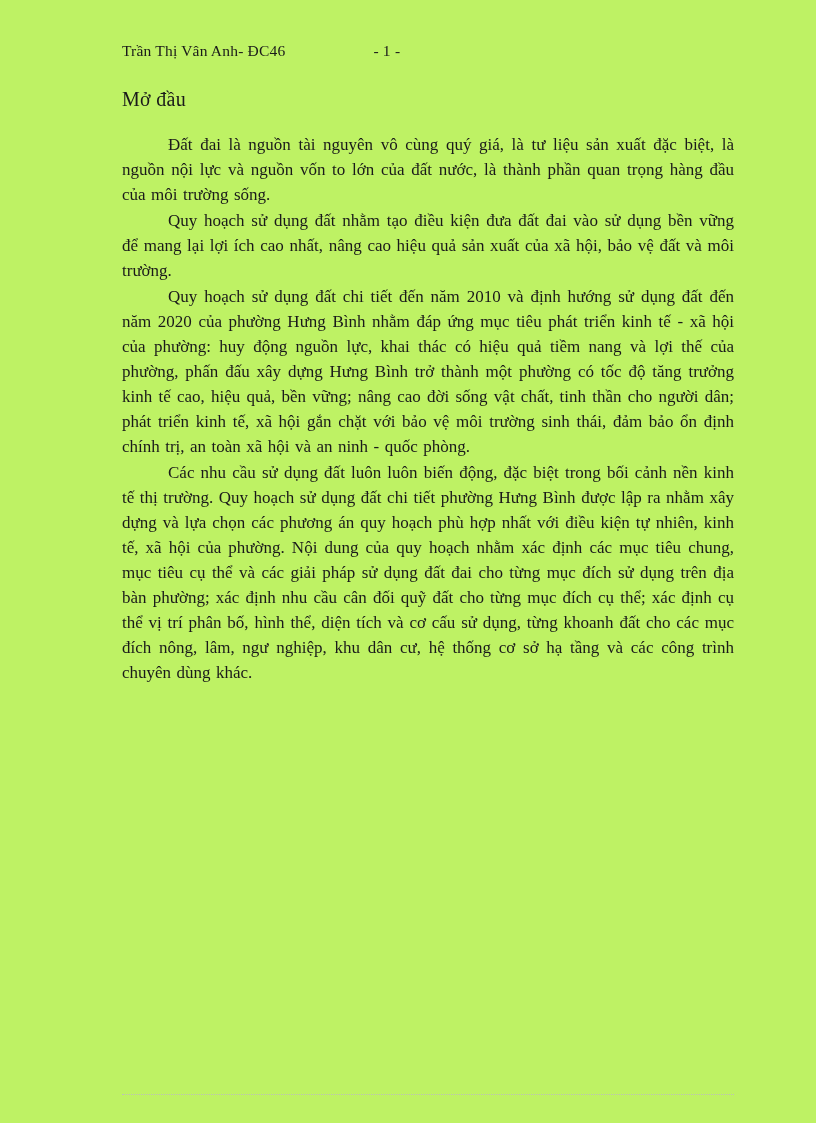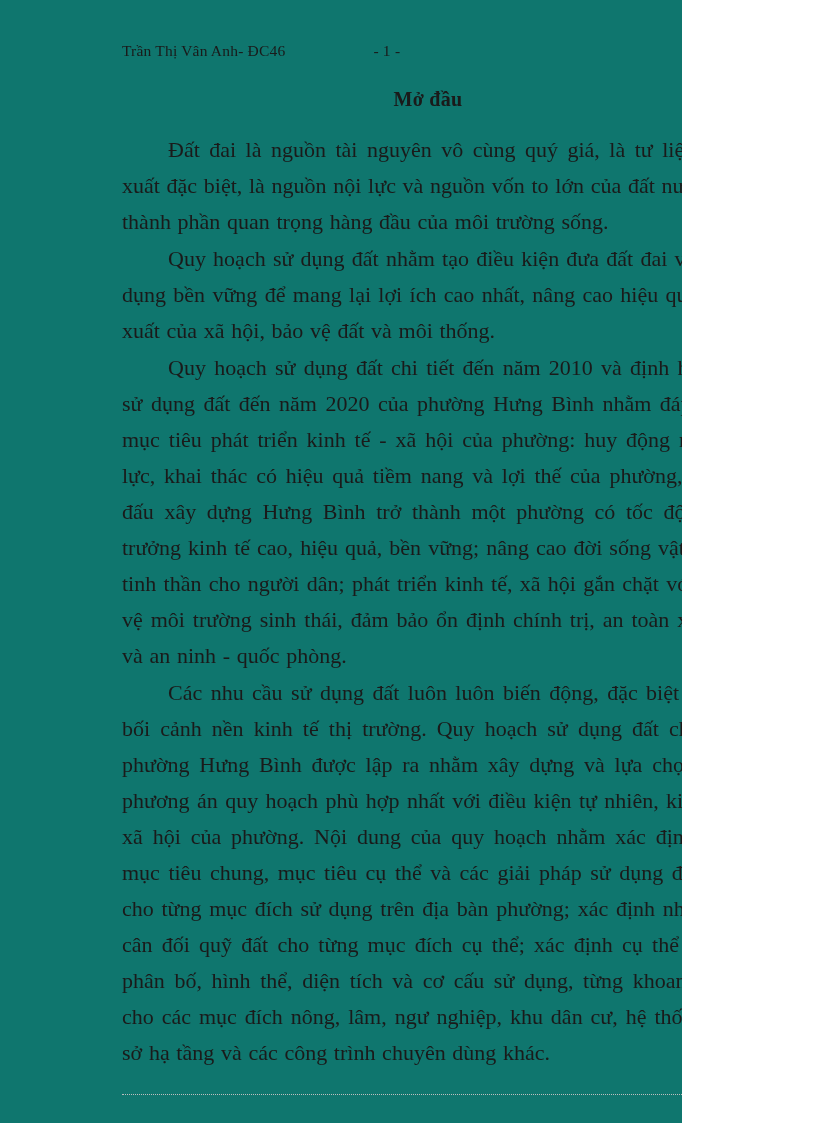--- a/index.html
+++ b/index.html
@@ -2,23 +2,23 @@
 <html><head>
 <meta charset="utf-8">
 <style>
   html, body {
     margin: 0;
     padding: 0;
     background: #ffffff;
   }
   .page {
     position: relative;
-    width: 682px;
+    width: 816px;
     height: 1123px;
-    background: #0f766e;
+    background: #bef264;
     font-family: "Liberation Serif", "DejaVu Serif", serif;
     color: #1a1a1a;
     overflow: hidden;
     box-sizing: border-box;
   }
   .header-row {
     position: absolute;
     top: 42px;
     left: 122px;
     width: 610px;
@@ -32,37 +32,37 @@
   }
   .header-pagenum {
     margin-left: 88px;
     white-space: nowrap;
   }
   .doc-title {
     position: absolute;
     top: 88px;
     left: 122px;
     width: 612px;
-    text-align: center;
+    text-align: left;
     font-size: 20px;
-    font-weight: bold;
+    font-weight: normal;
     letter-spacing: 0.3px;
   }
   .body-block {
     position: absolute;
     top: 132px;
     left: 122px;
     width: 612px;
   }
   .para {
     margin: 0 0 1px 0;
     text-align: justify;
     text-justify: inter-word;
-    font-size: 22px;
-    line-height: 36px;
+    font-size: 17px;
+    line-height: 25px;
     text-indent: 46px;
     word-spacing: 1.2px;
   }
   .footer-rule {
     position: absolute;
     left: 122px;
     bottom: 28px;
     width: 612px;
     border-top: 1px dotted #bdbdbd;
     height: 0;
@@ -75,20 +75,20 @@
 
   <div class="header-row">
     <span class="header-author">Trần Thị Vân Anh- ĐC46</span>
     <span class="header-pagenum">- 1 -</span>
   </div>
 
   <div class="doc-title">Mở đầu</div>
 
   <div class="body-block">
     <p class="para">Đất đai là nguồn tài nguyên vô cùng quý giá, là tư liệu sản xuất đặc biệt, là nguồn nội lực và nguồn vốn to lớn của đất nước, là thành phần quan trọng hàng đầu của môi trường sống.</p>
-    <p class="para">Quy hoạch sử dụng đất nhằm tạo điều kiện đưa đất đai vào sử dụng bền vững để mang lại lợi ích cao nhất, nâng cao hiệu quả sản xuất của xã hội, bảo vệ đất và môi thống.</p>
+    <p class="para">Quy hoạch sử dụng đất nhằm tạo điều kiện đưa đất đai vào sử dụng bền vững để mang lại lợi ích cao nhất, nâng cao hiệu quả sản xuất của xã hội, bảo vệ đất và môi trường.</p>
     <p class="para">Quy hoạch sử dụng đất chi tiết đến năm 2010 và định hướng sử dụng đất đến năm 2020 của phường Hưng Bình nhằm đáp ứng mục tiêu phát triển kinh tế - xã hội của phường: huy động nguồn lực, khai thác có hiệu quả tiềm nang và lợi thế của phường, phấn đấu xây dựng Hưng Bình trở thành một phường có tốc độ tăng trưởng kinh tế cao, hiệu quả, bền vững; nâng cao đời sống vật chất, tinh thần cho người dân; phát triển kinh tế, xã hội gắn chặt với bảo vệ môi trường sinh thái, đảm bảo ổn định chính trị, an toàn xã hội và an ninh - quốc phòng.</p>
     <p class="para">Các nhu cầu sử dụng đất luôn luôn biến động, đặc biệt trong bối cảnh nền kinh tế thị trường. Quy hoạch sử dụng đất chi tiết phường Hưng Bình được lập ra nhằm xây dựng và lựa chọn các phương án quy hoạch phù hợp nhất với điều kiện tự nhiên, kinh tế, xã hội của phường. Nội dung của quy hoạch nhằm xác định các mục tiêu chung, mục tiêu cụ thể và các giải pháp sử dụng đất đai cho từng mục đích sử dụng trên địa bàn phường; xác định nhu cầu cân đối quỹ đất cho từng mục đích cụ thể; xác định cụ thể vị trí phân bố, hình thể, diện tích và cơ cấu sử dụng, từng khoanh đất cho các mục đích nông, lâm, ngư nghiệp, khu dân cư, hệ thống cơ sở hạ tầng và các công trình chuyên dùng khác.</p>
   </div>
 
   <div class="footer-rule"></div>
 
 </div>
 
 </body></html>

